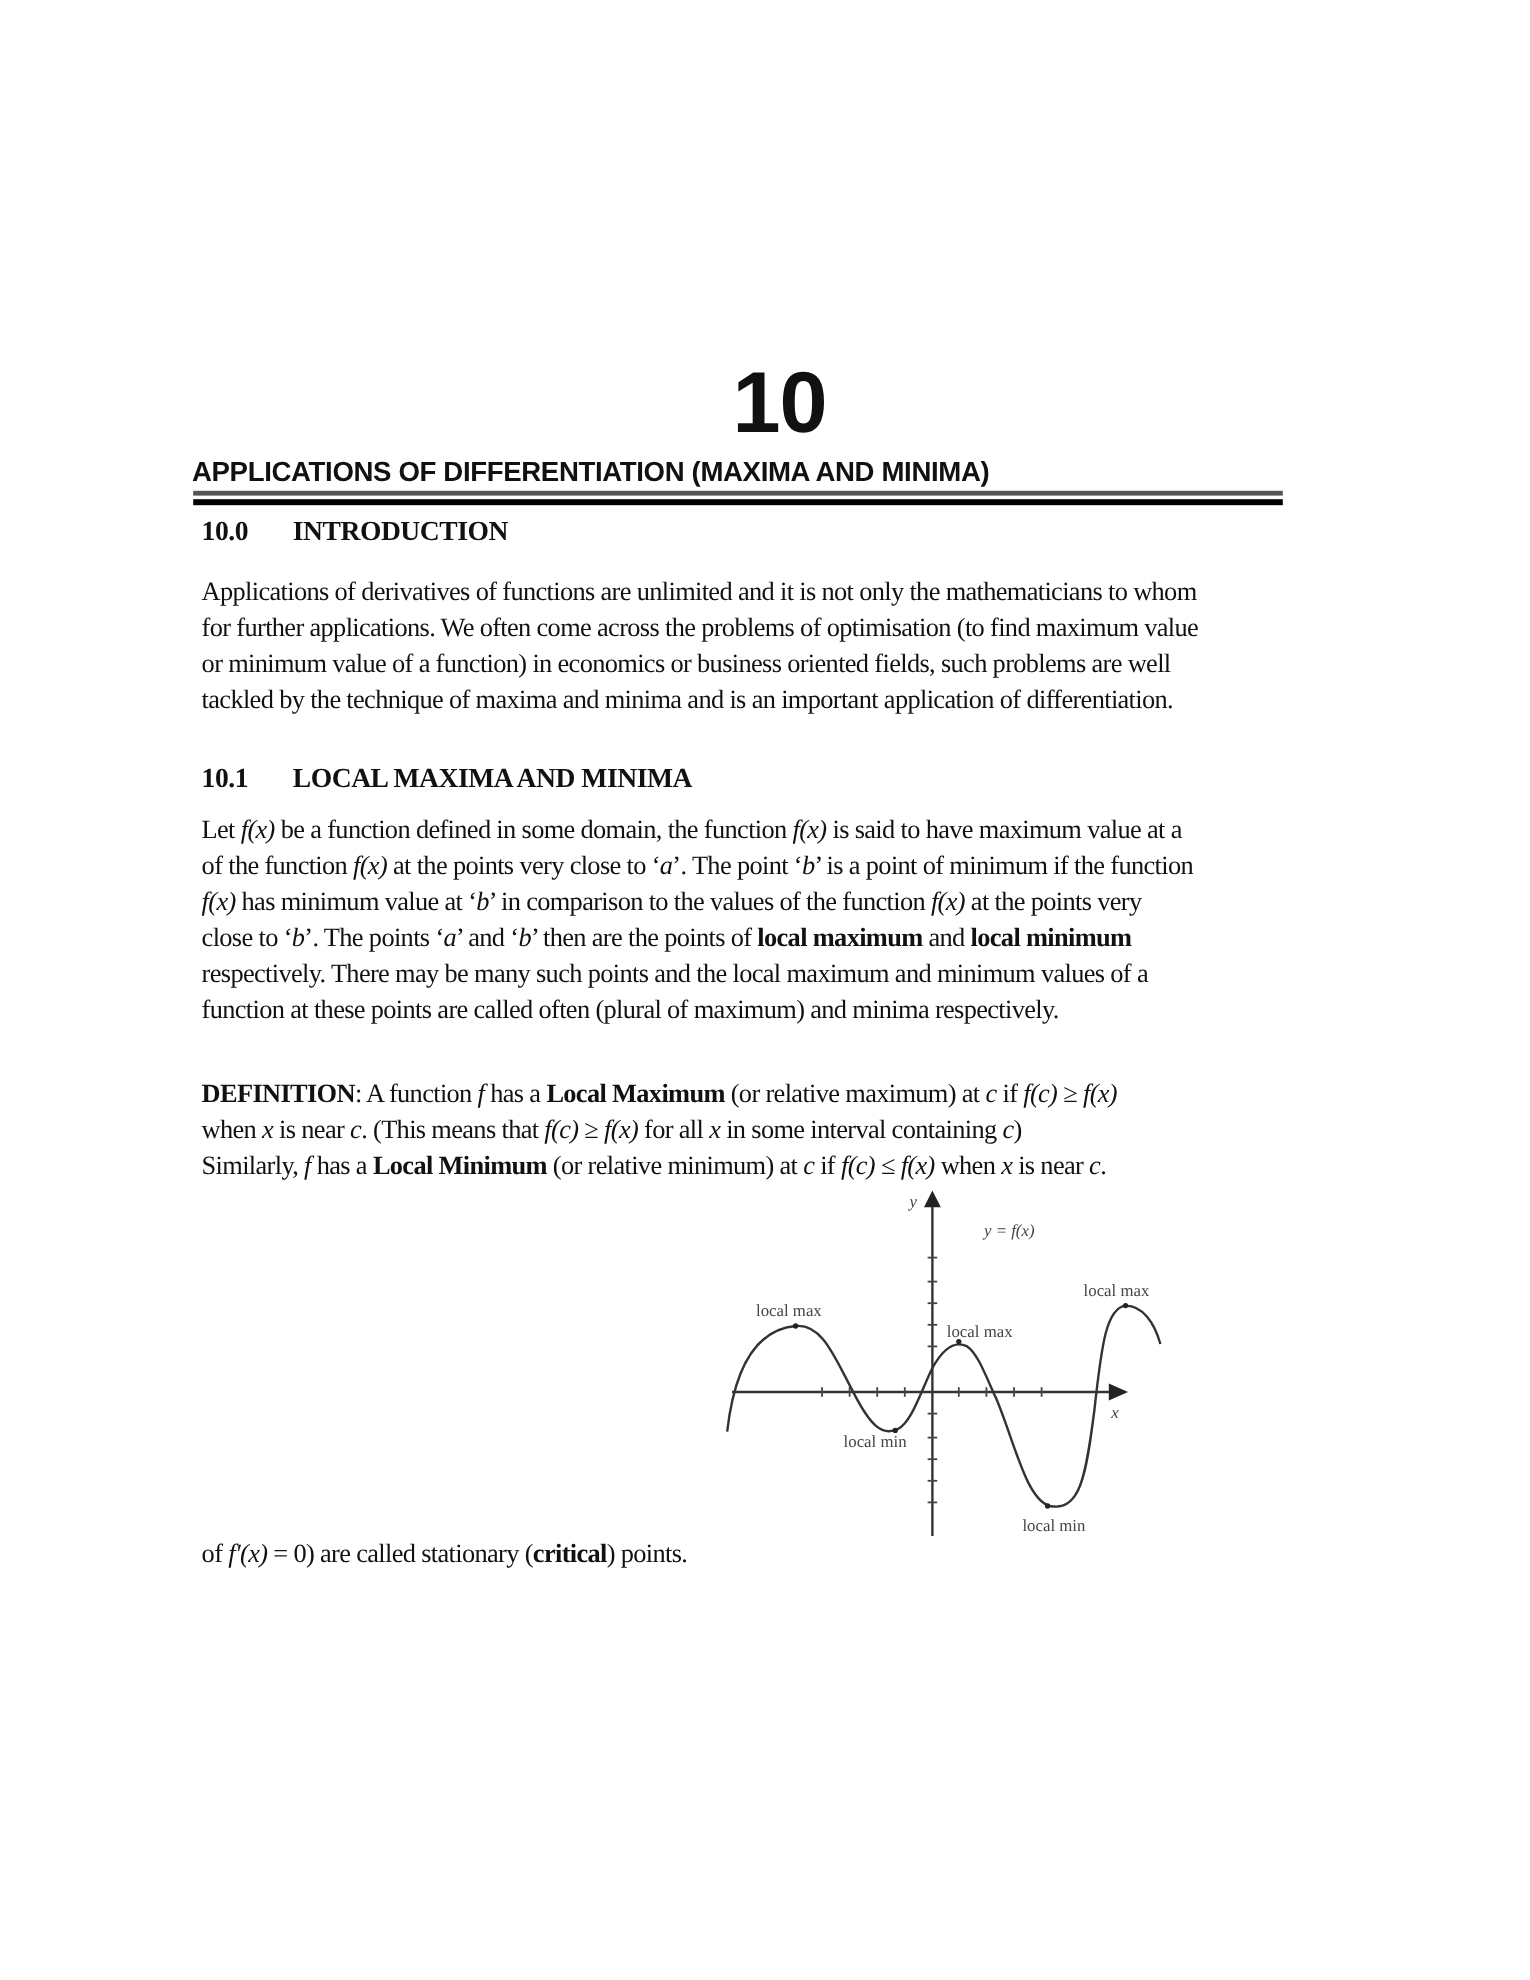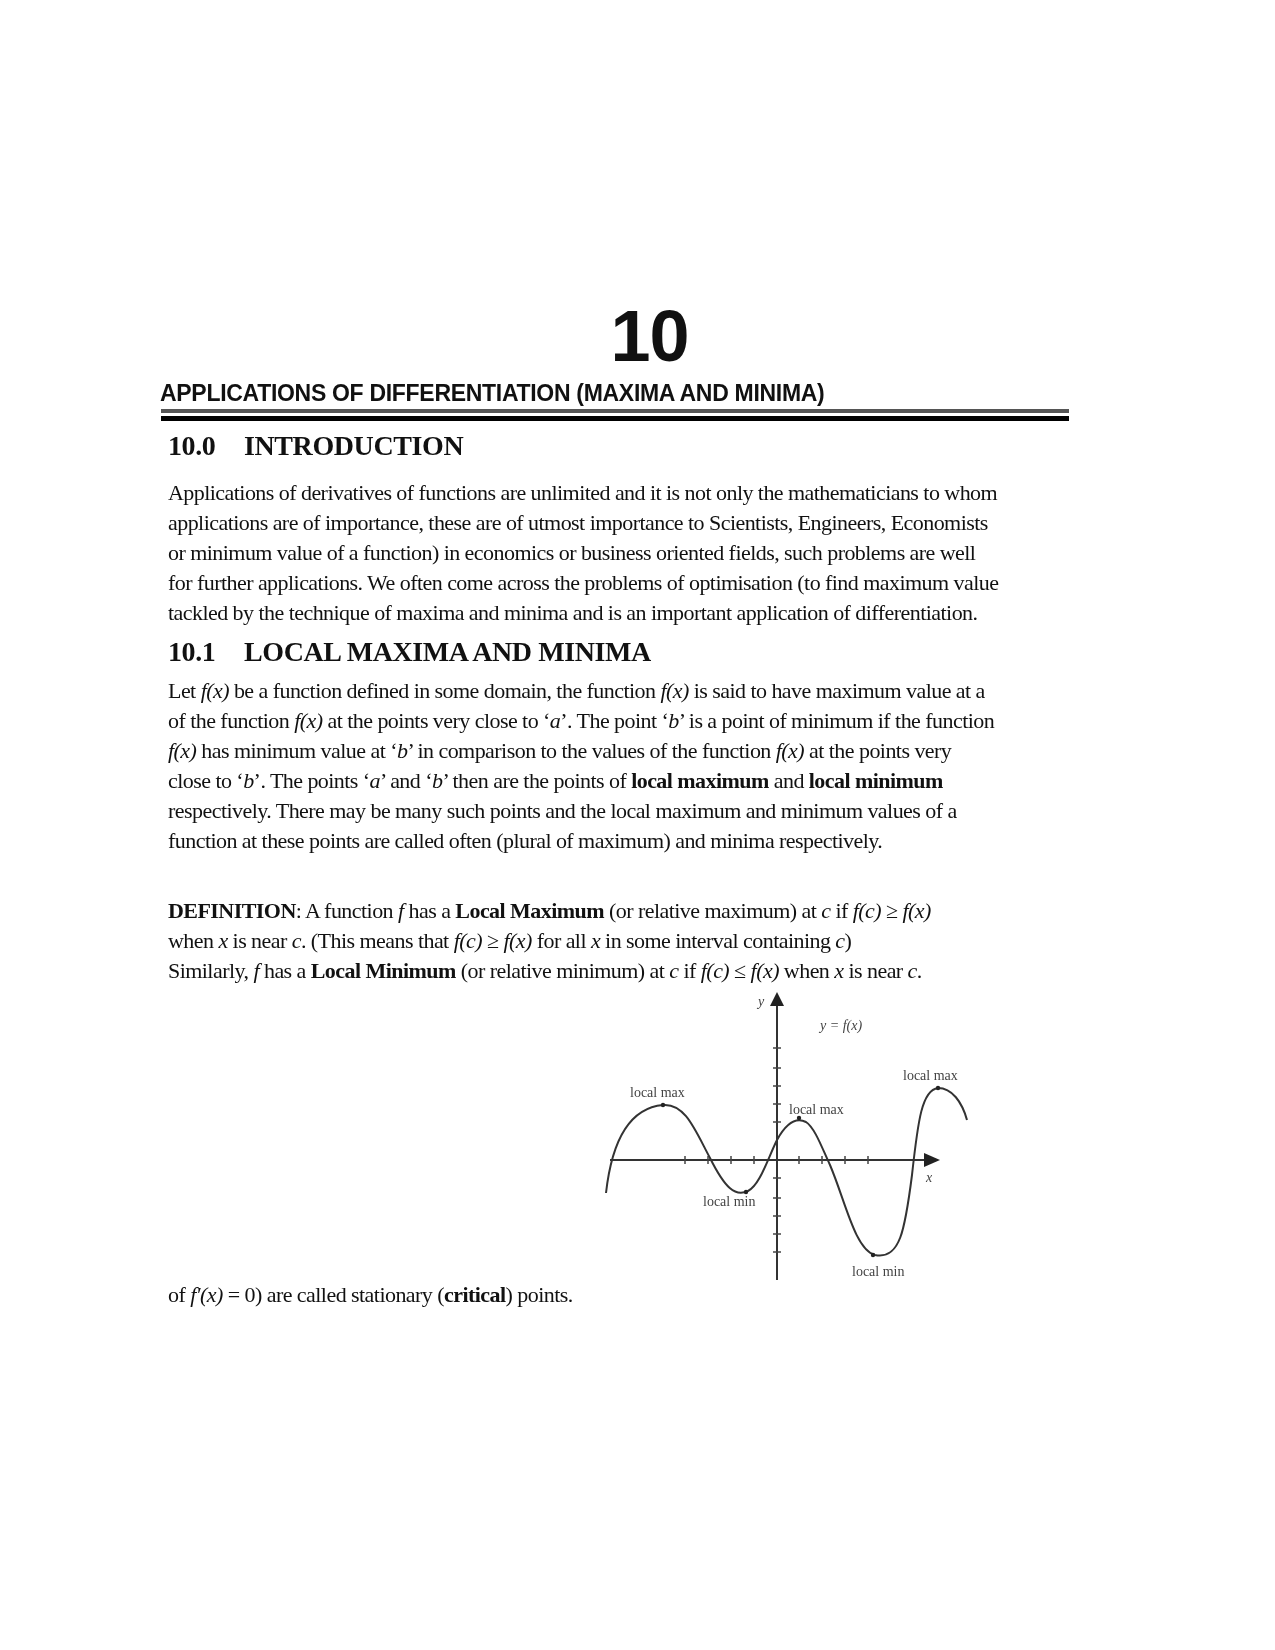--- a/index.html
+++ b/index.html
@@ -17,21 +17,21 @@
   }
   .rule-thin { position: absolute; left: 161px; width: 908px; top: 409px; height: 4px; background: #555; }
   .rule-thick { position: absolute; left: 161px; width: 908px; top: 416px; height: 5px; background: #000; }
   .text {
     position: absolute; left: 168px; width: 900px;
     font-family: "Liberation Serif", serif; font-size: 22px; line-height: 30px;
     letter-spacing: -0.55px; text-align: justify;
   }
   .heading {
     position: absolute; left: 168px; font-family: "Liberation Serif", serif;
-    font-weight: bold; font-size: 28px; letter-spacing: -0.4px;
+    font-weight: bold; font-size: 23px; letter-spacing: -0.4px;
   }
   .heading .num { display: inline-block; width: 76px; }
   .text p { margin: 0; }
   i, .m { font-style: italic; }
   b { font-weight: bold; }
   .figure { position: absolute; left: 600px; top: 990px; width: 430px; height: 300px; }
   .figure svg { width: 430px; height: 300px; }
   .fig-label { font-family: "Liberation Serif", serif; font-size: 14px; fill: #444; }
   .fig-label-it { font-family: "Liberation Serif", serif; font-size: 14px; font-style: italic; fill: #444; }
 </style>
@@ -43,23 +43,22 @@
   <div class="chapter-num">10</div>
   <div class="chapter-title">APPLICATIONS OF DIFFERENTIATION (MAXIMA AND MINIMA)</div>
   <div class="rule-thin"></div>
   <div class="rule-thick"></div>
 
   <div class="heading" style="top:430px;">
     <span class="num">10.0</span><span>INTRODUCTION</span>
   </div>
   <div class="text" style="top:478px;">
     <p>Applications of derivatives of functions are unlimited and it is not only the mathematicians to whom</p>
-    <p>applications are of importance, these are of utmost importance to Scientists, Engineers, Economists</p>
+    <p>for further applications. We often come across the problems of optimisation (to find maximum value</p>
     <p>or minimum value of a function) in economics or business oriented fields, such problems are  well</p>
-    <p>for further applications. We often come across the problems of optimisation (to find maximum value</p>
     <p>tackled by the technique of maxima and minima and is an important application of differentiation.</p>
   </div>
 
   <div class="heading" style="top:636px;">
     <span class="num">10.1</span><span>LOCAL MAXIMA AND MINIMA</span>
   </div>
   <div class="text" style="top:676px;">
     <p><span>Let </span><i>f(x)</i><span> be a function defined in some domain, the function </span><i>f(x)</i><span> is said to have maximum value at a</span></p>
     <p><span>of the function </span><i>f(x)</i><span> at the points very close to ‘</span><i>a</i><span>’. The point ‘</span><i>b</i><span>’ is a point of minimum if the function</span></p>
     <p><i>f(x)</i><span> has minimum value at ‘</span><i>b</i><span>’  in comparison to the values of the function </span><i>f(x)</i><span> at the points very</span></p>

